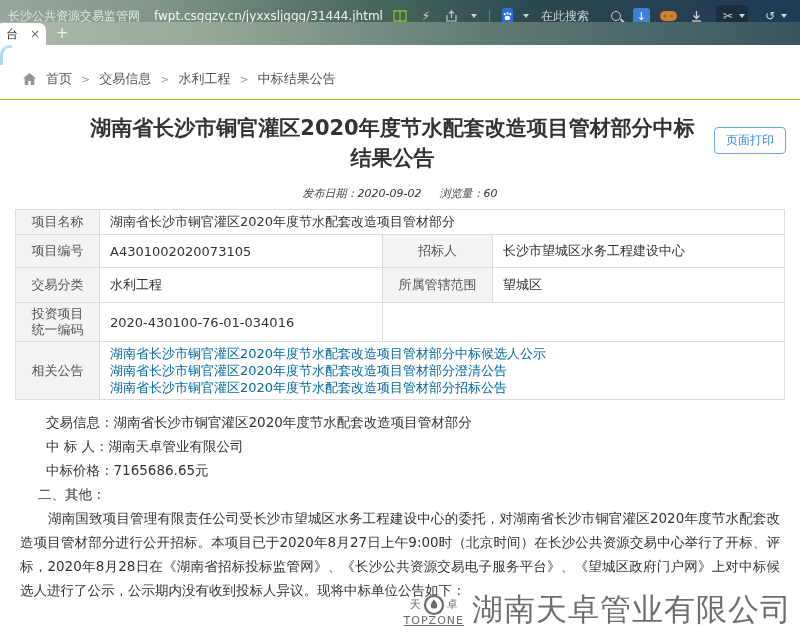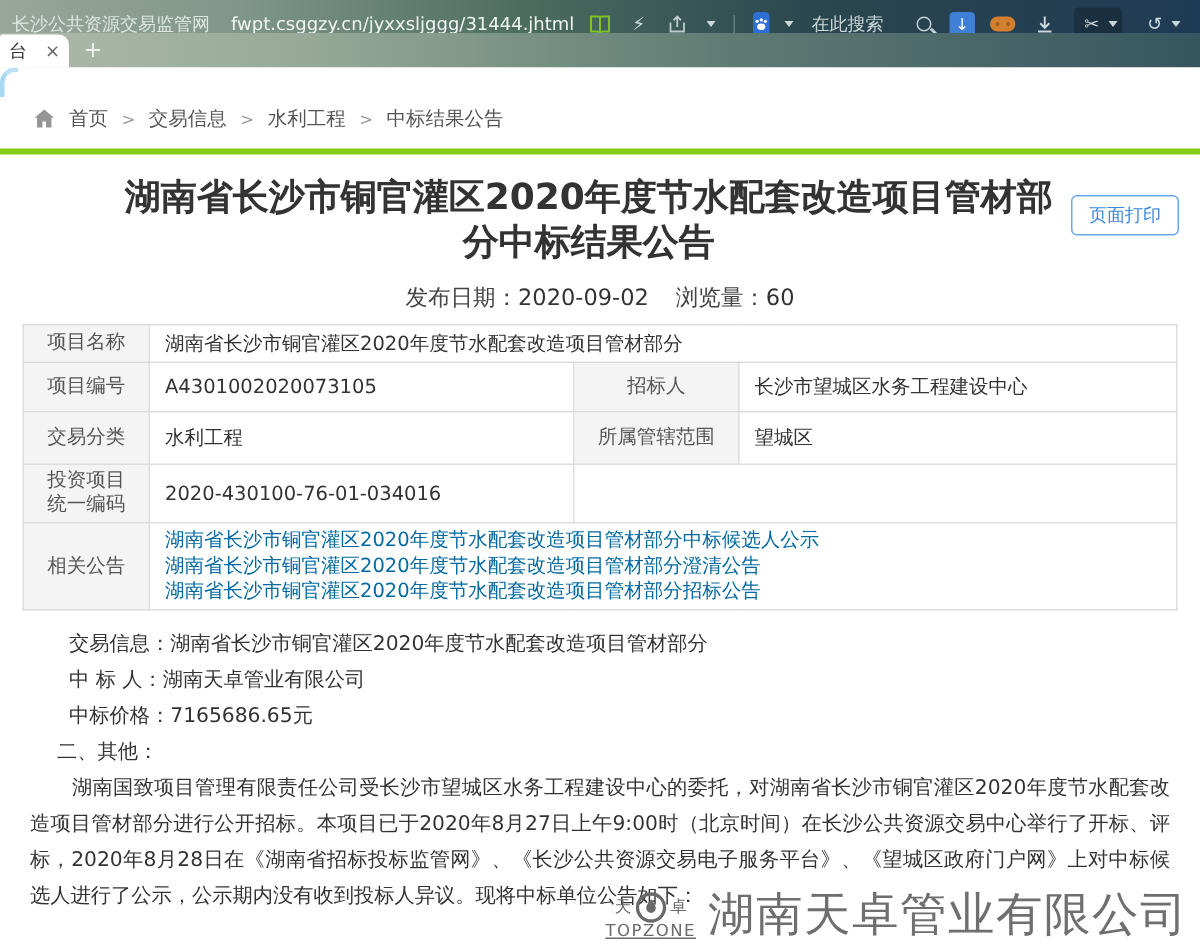--- a/index.html
+++ b/index.html
@@ -33,31 +33,31 @@
   .tab-close{color:#666;font-size:12px;line-height:1;cursor:default;}
   .newtab{position:absolute;left:52px;top:0;width:20px;height:22px;color:#eef3f0;font-size:15px;
     display:flex;align-items:center;justify-content:center;}
 
   
   .page{position:absolute;left:0;top:45px;width:800px;height:587px;background:#fff;overflow:hidden;}
   .corner{position:absolute;left:0;top:0;width:12px;height:20px;border-left:3px solid #a9d9f2;
     border-top:3px solid #a9d9f2;border-top-left-radius:10px;border-top-color:rgba(169,217,242,.8);}
 
   .breadcrumb{display:flex;align-items:center;gap:9px;padding:25px 22px 11px 22px;
-    border-bottom:4px solid #84cc16;font-size:13px;color:#555;}
+    border-bottom:1px solid #84cc16;font-size:13px;color:#555;}
   .crumb-sep{color:#999;font-size:11px;}
   .crumb{color:#555;}
 
   .title-wrap{position:relative;margin-top:13px;}
-  .page-title{margin:0 95px 0 80px;text-align:center;font-size:24px;font-weight:bold;
+  .page-title{margin:0 95px 0 80px;text-align:center;font-size:21px;font-weight:bold;
     color:#333;line-height:30px;}
   .print-btn{position:absolute;right:14px;top:14px;border:1px solid #6aa7e8;color:#3a87e0;
     background:#fff;font-size:12px;padding:4px 11px;border-radius:4px;cursor:pointer;}
 
-  .meta{margin-top:13px;text-align:center;font-size:15px;color:#444;}
+  .meta{margin-top:13px;text-align:center;font-size:11px;color:#444;font-style:italic;}
   .meta b{font-weight:normal;color:#333;}
   .meta .gap{display:inline-block;width:18px;}
 
   table.info{border-collapse:collapse;table-layout:fixed;width:770px;margin:8px 15px 0 15px;
     font-size:13px;color:#333;}
   table.info td{border:1px solid #ddd;padding:3px 10px;vertical-align:middle;}
   td.lbl{background:#f4f4f4;color:#555;text-align:center;padding:3px 6px;line-height:16px;}
   tr.r1 td{height:16px;} tr.r2 td{height:33px;} tr.r3 td{height:35px;}
   tr.r4 td{height:34px;} tr.r5 td{height:52px;}
   .rel-line{line-height:17px;color:#0369a1;}

